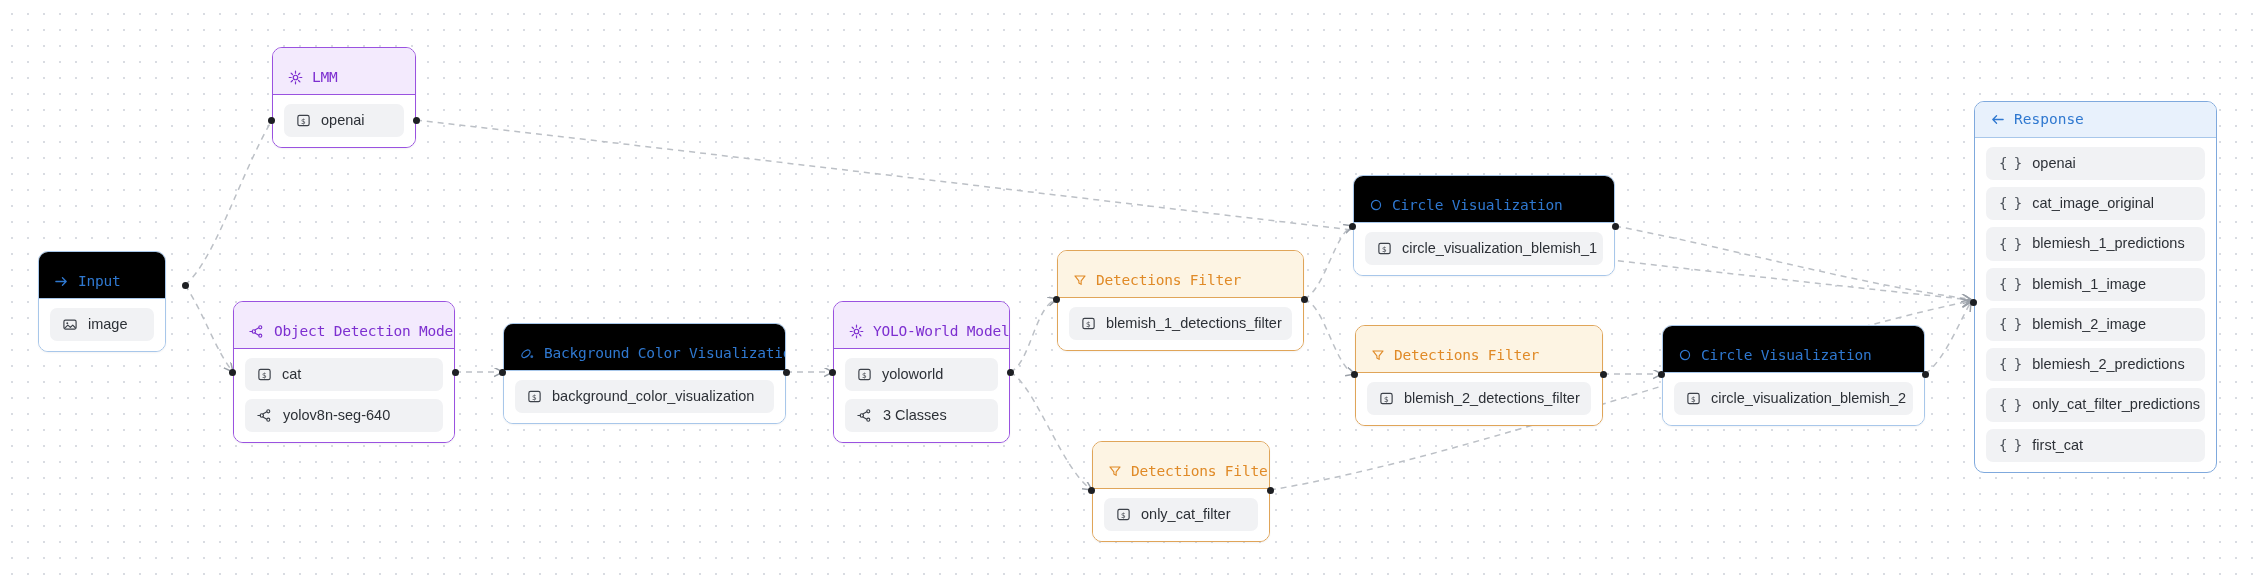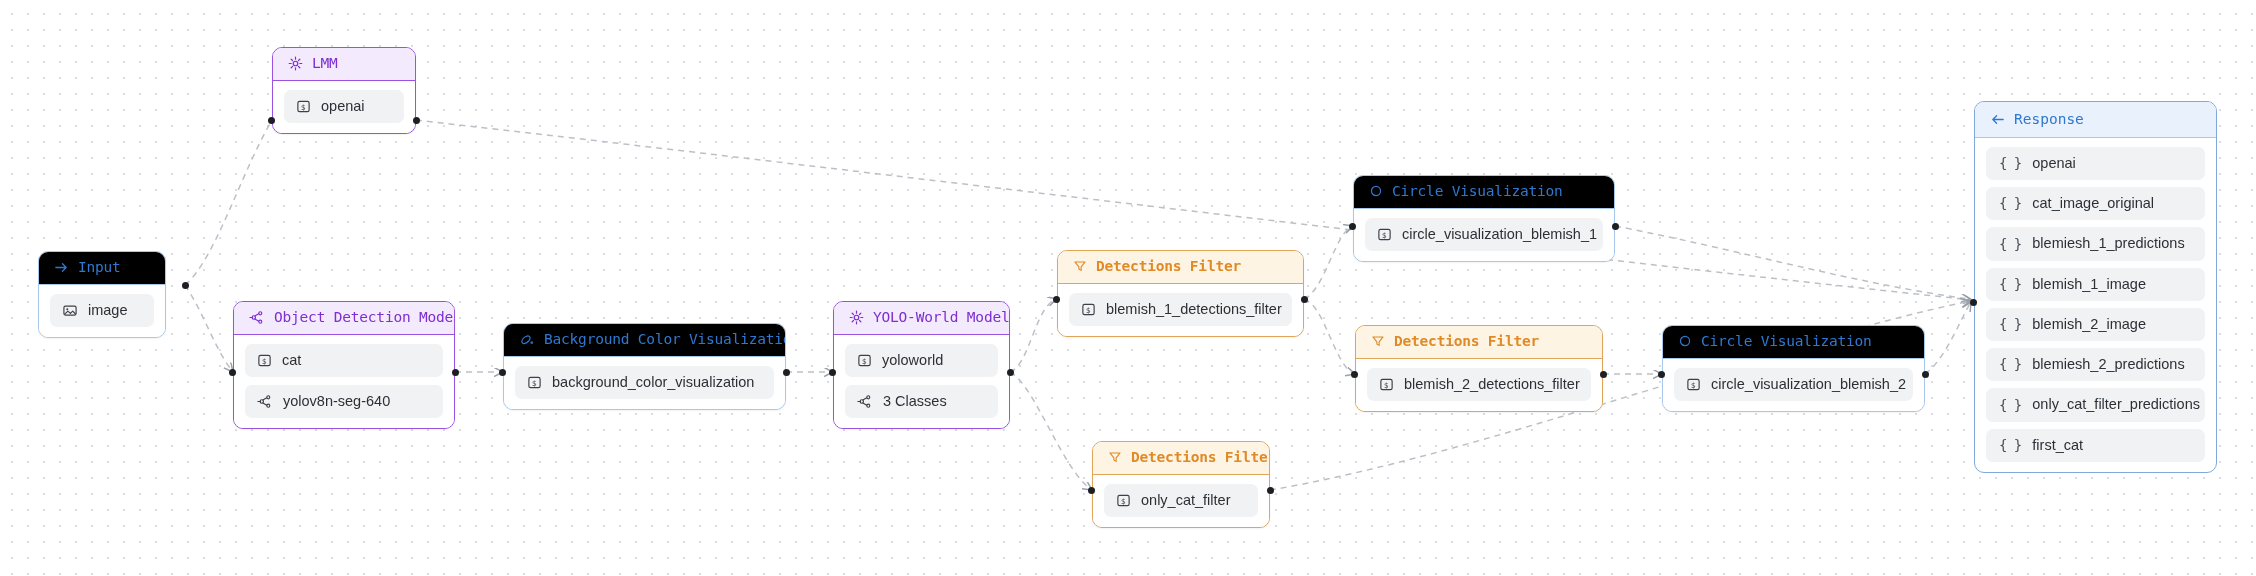--- a/index.html
+++ b/index.html
@@ -35,21 +35,21 @@
     background: #ffffff;
     box-sizing: border-box;
     border: 1.6px solid #cfd4dd;
     overflow: hidden;
     box-shadow: 0 1px 2px rgba(20,25,40,0.05);
   }
   .node-header {
     display: flex;
     align-items: center;
     gap: 9px;
-    padding: 8px 14px 9px 15px;
+    padding: 22px 14px 9px 15px;
     font-family: "DejaVu Sans Mono", "Liberation Mono", monospace;
     font-size: 14.5px;
     letter-spacing: -0.2px;
     line-height: 1;
     white-space: nowrap;
     box-sizing: border-box;
     border-bottom: 1.4px solid transparent;
   }
   .node-body {
     padding: 9px 11px 10px 11px;
@@ -91,21 +91,20 @@
     background: #f3eafd;
     color: #7d2fd0;
     border-bottom-color: #9a52e0;
   }
   .theme-orange { border-color: #e3a košice; }
   .theme-orange { border-color: #e0a559; }
   .theme-orange .node-header {
     background: #fdf4e3;
     color: #e08a27;
     border-bottom-color: #e0a559;
-    font-weight: bold;
   }
 
   
   .panel {
     position: absolute;
     z-index: 3;
     border-radius: 10px;
     border: 1.6px solid #7fa9dd;
     background: #ffffff;
     box-sizing: border-box;

